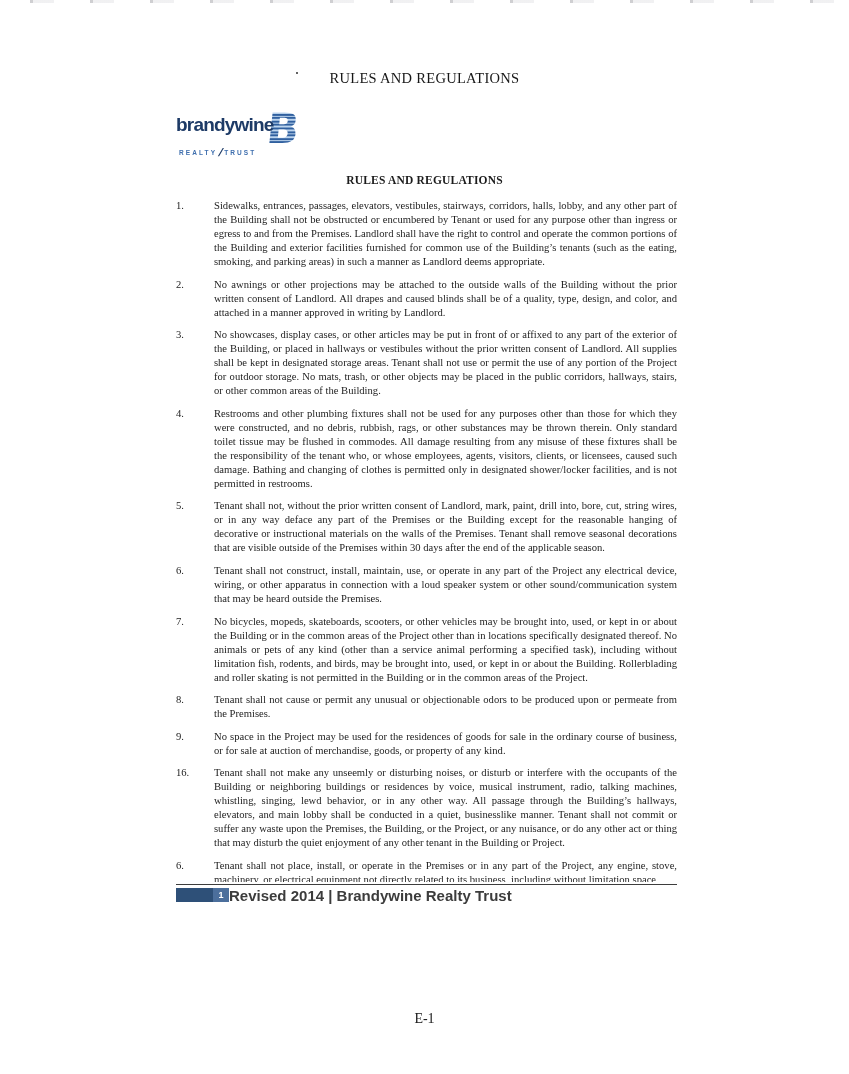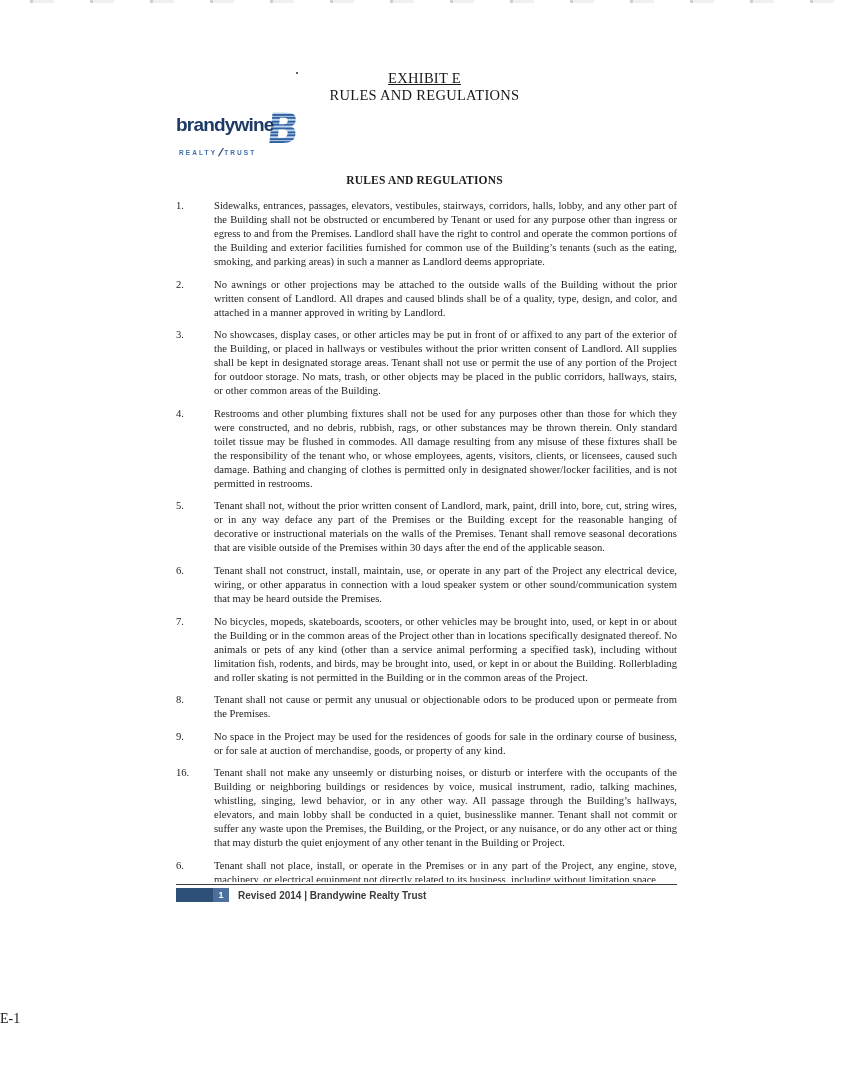--- a/index.html
+++ b/index.html
@@ -93,40 +93,38 @@
     background: #ffffff;
   }
   .footer-row { display: flex; align-items: center; height: 14px; }
   .footer-bar { width: 37px; height: 14px; background: #2e5078; }
   .footer-cell {
     width: 16px; height: 14px; background: #4c6f9c; color: #ffffff;
     font-family: "Liberation Sans", sans-serif; font-size: 9px; font-weight: bold;
     display: flex; align-items: center; justify-content: center;
   }
   .footer-text {
-    margin-left: 9px;
     font-family: "Liberation Sans", sans-serif;
-    font-size: 10px; font-weight: bold; color: #3c3c3c;
+    font-size: 15px; font-weight: bold; color: #3c3c3c;
   }
 
   .page-label {
     position: absolute; top: 1011px; left: 0; width: 100%;
-    font-size: 14px; color: #171717;
+    text-align: center; font-size: 14px; color: #171717;
   }
 </style>
 </head>
 <body>
 
 <div class="page">
 
   <div class="top-artifact"></div>
   <div class="stray-dot"></div>
 
   <div class="doc-title">
-    <div class="t1">EXHIBIT E</div>
     <div class="t2">RULES AND REGULATIONS</div>
   </div>
 
   <div class="logo">
     <div class="logo-row">
       <span class="logo-brand">brandywine</span>
       <span class="logo-b">B</span>
     </div>
     <div class="logo-sub">
       <span>REALTY</span>

